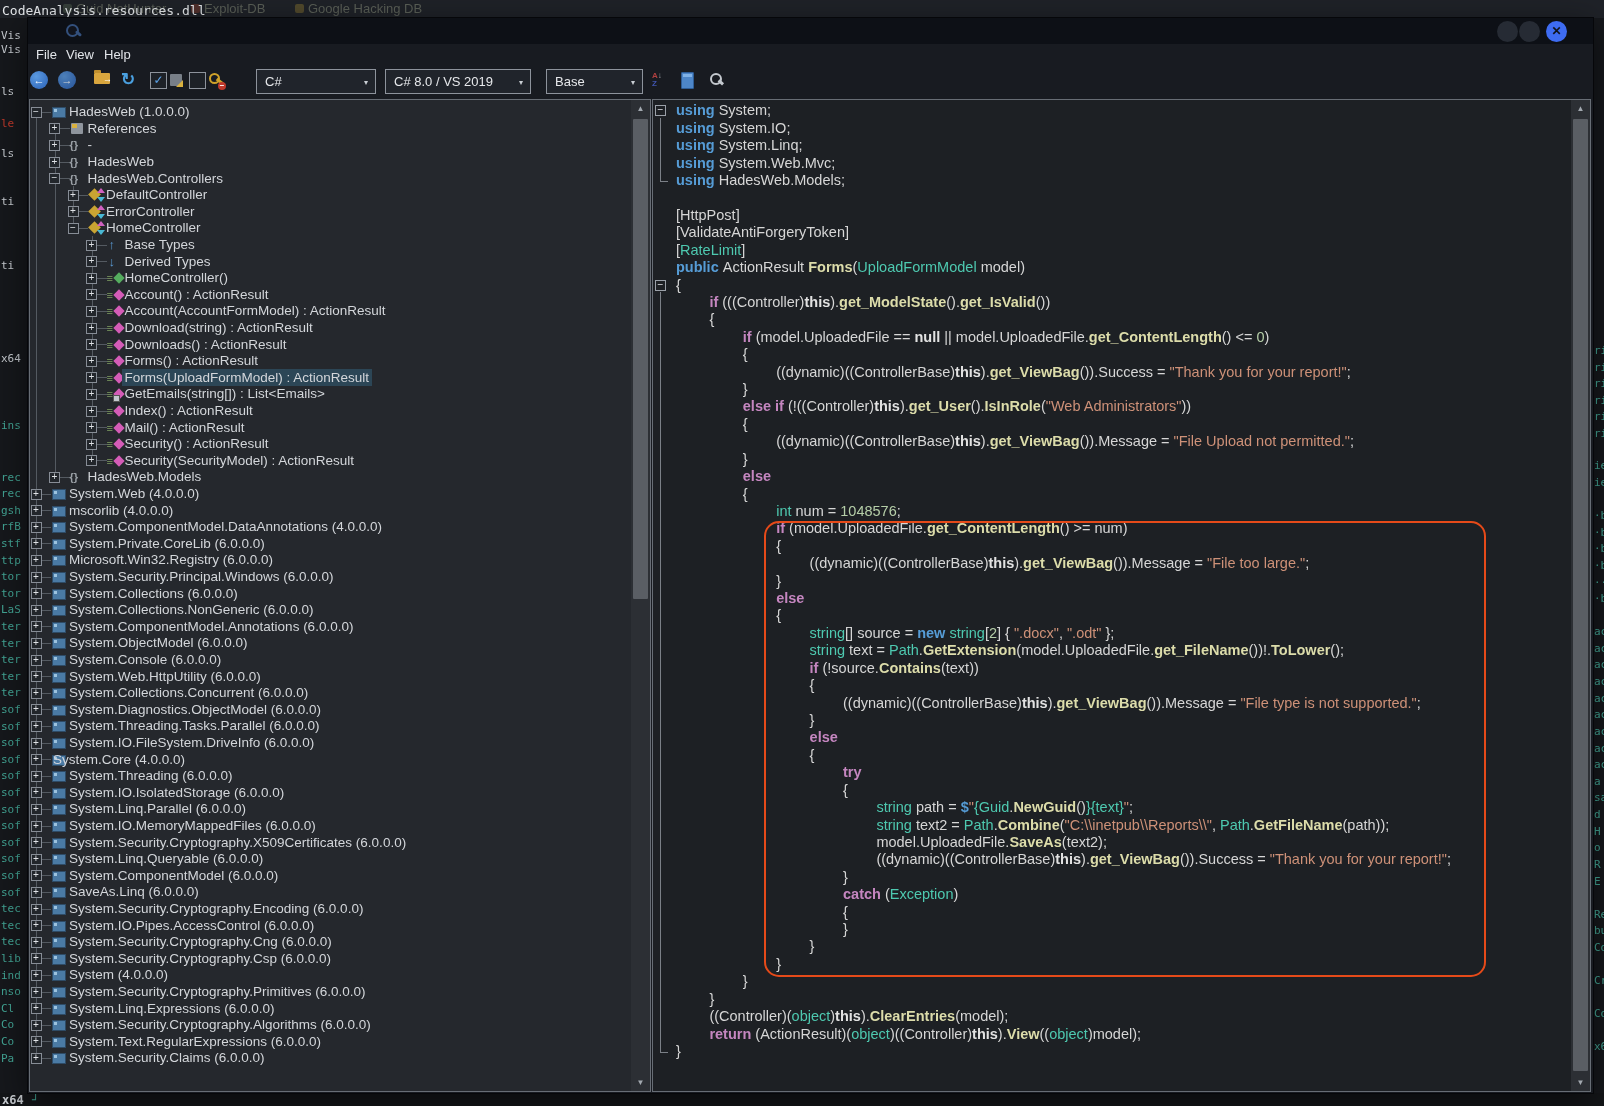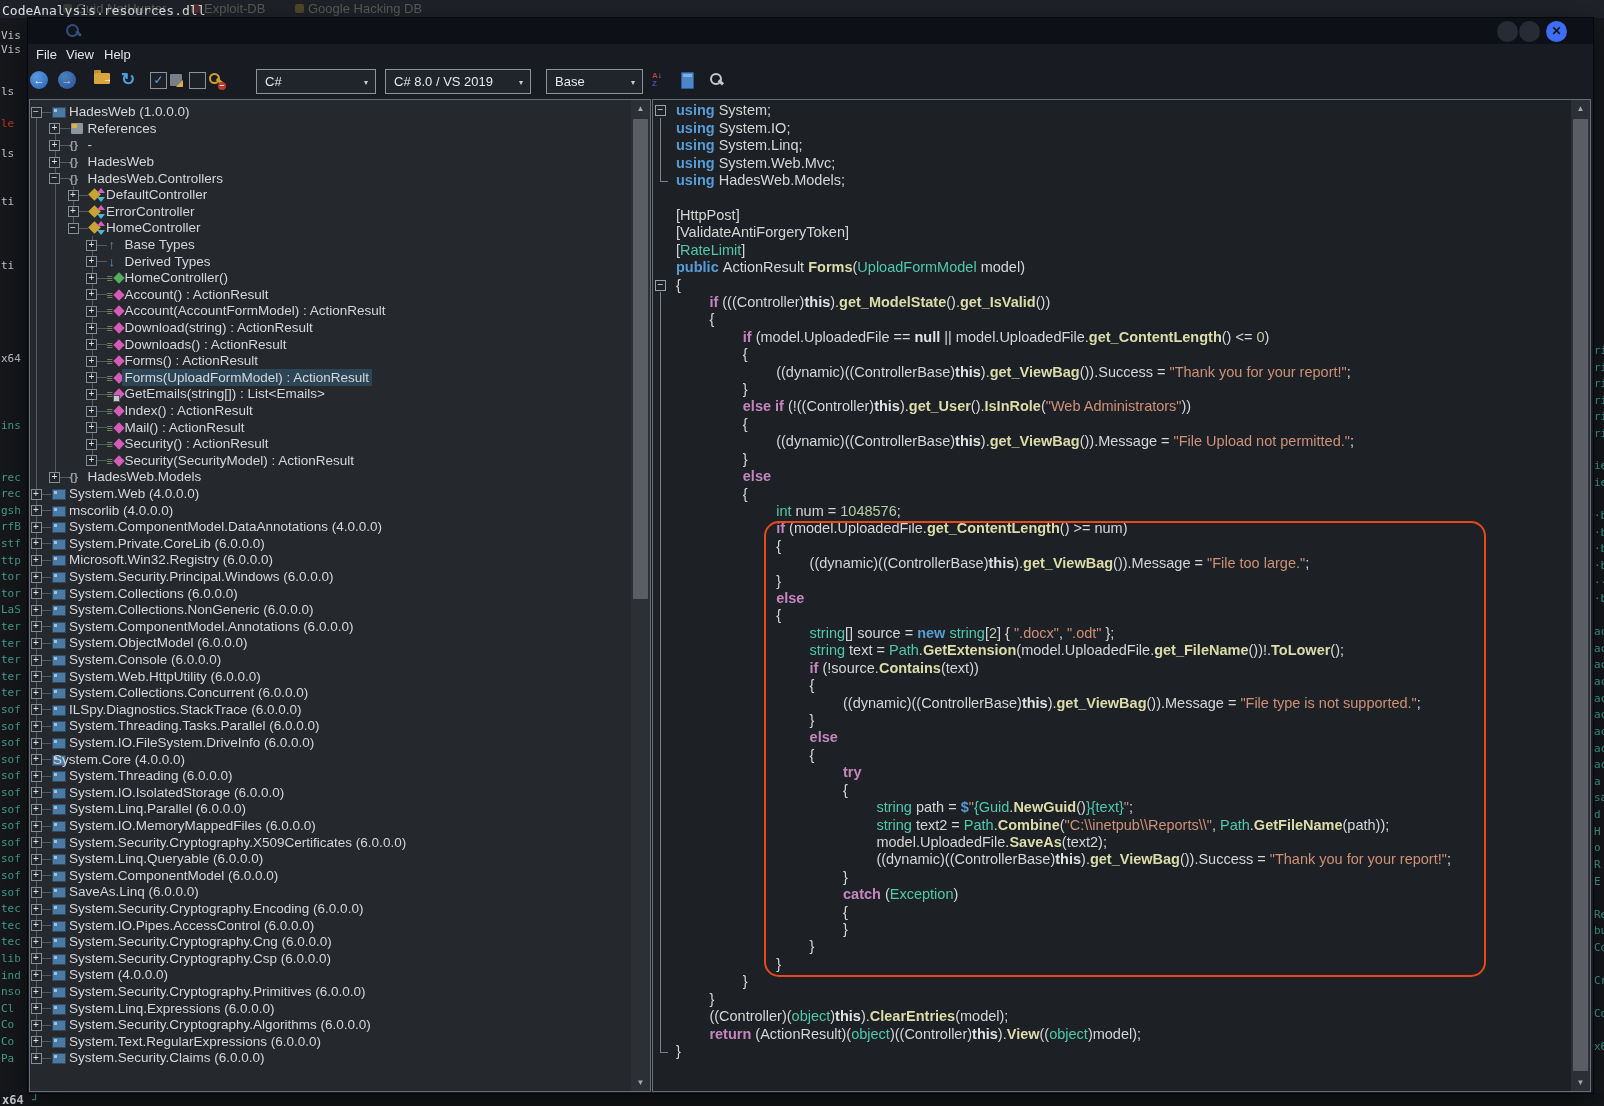--- a/index.html
+++ b/index.html
@@ -586,21 +586,21 @@
               <span class="i-asm"></span>
             </div>
             <div class="tlabel" style="left: 36px; top: -0.5px;">System.Collections.Concurrent (6.0.0.0)</div>
           </div>
           <div class="trow" style="top: 601.3px; width: 600px;">
             <div class="hstub" style="left: 11px; top: 8px; width: 10px;"></div>
             <div class="texp" style="left: 0.5px; top: 3px;">+</div>
             <div class="tico" style="left: 21px; top: 1.5px;">
               <span class="i-asm"></span>
             </div>
-            <div class="tlabel" style="left: 36px; top: -0.5px;">ILSpy.Diagnostics.StackTrace (6.0.0.0)</div>
+            <div class="tlabel" style="left: 36px; top: -0.5px;">System.Diagnostics.ObjectModel (6.0.0.0)</div>
           </div>
           <div class="trow" style="top: 617.9px; width: 600px;">
             <div class="hstub" style="left: 11px; top: 8px; width: 10px;"></div>
             <div class="texp" style="left: 0.5px; top: 3px;">+</div>
             <div class="tico" style="left: 21px; top: 1.5px;">
               <span class="i-asm"></span>
             </div>
             <div class="tlabel" style="left: 36px; top: -0.5px;">System.Threading.Tasks.Parallel (6.0.0.0)</div>
           </div>
           <div class="trow" style="top: 634.5px; width: 600px;">

